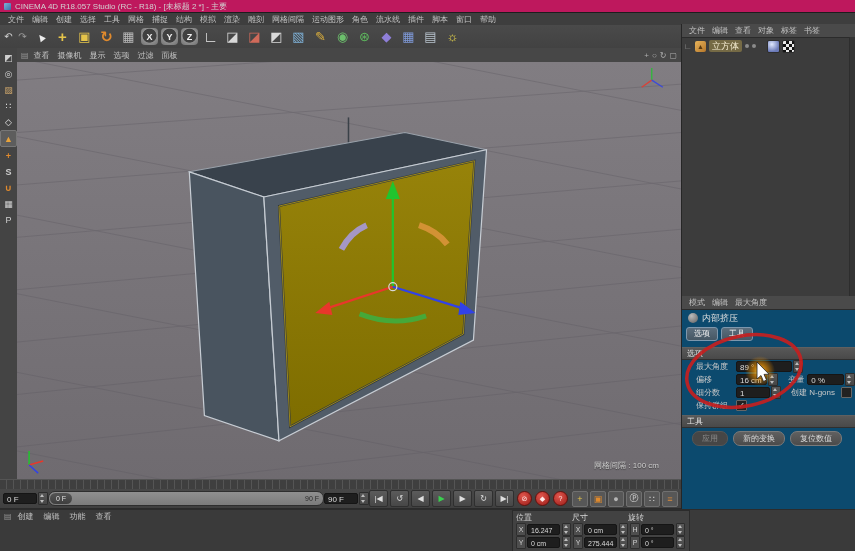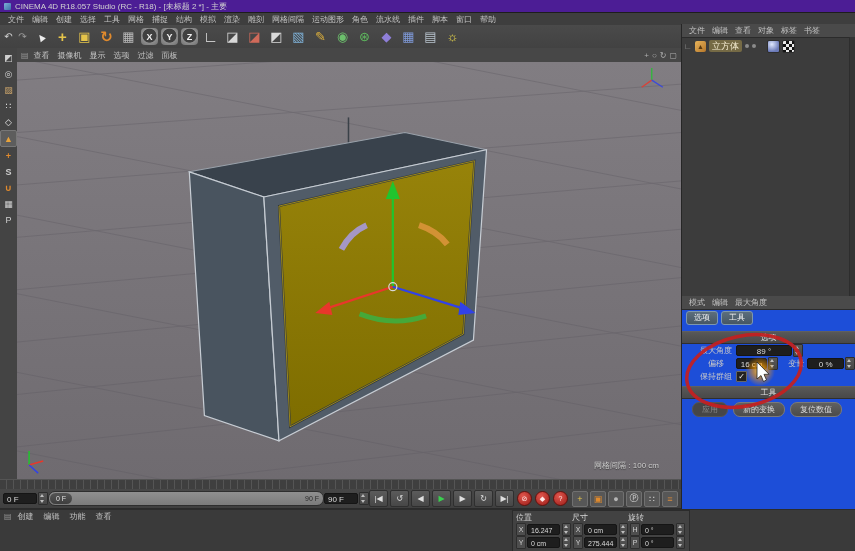--- a/index.html
+++ b/index.html
@@ -1,19 +1,19 @@
 <!DOCTYPE html>
 <html><head>
 <meta charset="utf-8">
 <style>
   html,body{margin:0;padding:0;background:#222;}
   .app{position:relative;width:855px;height:551px;background:#3d3d3d;overflow:hidden;
        font-family:"Liberation Sans","DejaVu Sans",sans-serif;color:#c8c8c8;-webkit-font-smoothing:antialiased;}
   
-  .titlebar{height:12px;background:#4c1d95;border-bottom:1px solid #1d1d1d;display:flex;align-items:center;gap:4px;
+  .titlebar{height:12px;background:#be185d;border-bottom:1px solid #1d1d1d;display:flex;align-items:center;gap:4px;
             padding:0 4px;font-size:8px;color:#d2d2d2;white-space:nowrap;}
   .appico{width:7px;height:7px;background:linear-gradient(135deg,#7fb2d9,#3a6ea5);border-radius:1px;flex:0 0 auto;}
   .menubar{height:12px;background:#3e3e3e;border-bottom:1px solid #2c2c2c;display:flex;align-items:center;padding:0 4px;font-size:8px;}
   .mitem{padding:0 4px;color:#c2c2c2;cursor:default;}
   .toolbar{position:absolute;top:25px;left:0;width:681px;height:23px;background:linear-gradient(#4a4a4a,#424242);
            border-bottom:1px solid #2a2a2a;display:flex;align-items:center;gap:1px;padding:0 2px;}
   .tico{width:21px;height:21px;display:flex;align-items:center;justify-content:center;font-size:13px;border-radius:2px;cursor:default;}
   .tico.small{width:13px;font-size:10px;}
   .tico.big{font-weight:bold;font-size:15px;}
   .tico.cursor{transform:rotate(-38deg);font-size:11px;}
@@ -46,21 +46,21 @@
           display:flex;align-items:center;justify-content:center;color:#5a3a10;font-size:7px;}
   .objname{background:#756a45;color:#f4ecd2;padding:0 3px;border-radius:2px;line-height:12px;}
   .dot{width:4px;height:4px;border-radius:50%;background:#8a8a8a;}
   .tags{margin-left:8px;display:flex;gap:2px;}
   .tag{width:11px;height:11px;border-radius:2px;border:1px solid #2e2e2e;}
   .tag.phong{background:radial-gradient(circle at 35% 30%,#dfe8ff,#6b7ab8 70%);}
   .tag.uvw{background:
       linear-gradient(45deg,#111 25%,transparent 25%,transparent 75%,#111 75%) 0 0/6px 6px,
       linear-gradient(45deg,#111 25%,#e8e8e8 25%,#e8e8e8 75%,#111 75%) 3px 3px/6px 6px;}
   .scrollstrip{position:absolute;right:0;top:13px;bottom:0;width:5px;background:#353535;border-left:1px solid #2d2d2d;}
-  .am{position:absolute;top:272px;left:0;right:0;bottom:0;background:#1d4ed8;text-align:center;}
+  .am{position:absolute;top:272px;left:0;right:0;bottom:0;background:#0c4a6e;}
   .amtitle{display:flex;align-items:center;gap:4px;height:16px;padding:0 6px;font-size:9px;color:#dedede;}
   .toolico{width:10px;height:10px;border-radius:50%;background:radial-gradient(circle at 35% 30%,#bcbcbc,#5e5e5e);}
   .tabs{display:flex;gap:3px;padding:1px 4px 3px 4px;}
   .tab{height:12px;line-height:12px;padding:0 7px;font-size:8px;color:#f0f0f0;background:linear-gradient(#5c6e7d,#465764);
        border:1px solid #7d97ad;border-radius:3px;}
   .sect{height:11px;line-height:11px;background:linear-gradient(#585858,#494949);border-top:1px solid #606060;
         border-bottom:1px solid #2f2f2f;font-size:8px;color:#e0e0e0;padding:0 5px;margin-top:3px;}
   .arow{display:flex;align-items:center;height:13px;padding-left:14px;font-size:8px;color:#c8c8c8;}
   .albl{width:40px;flex:0 0 auto;}
   .albl.sm{width:auto;margin:0 3px 0 10px;}
@@ -302,38 +302,49 @@
       <div class="scrollstrip"></div>
     </div>
 
     <div class="am">
       <div class="pmenu">
 
       <span class="mitem">模式</span>
           <span class="mitem">编辑</span>
           <span class="mitem">最大角度</span>
         </div>
+      <div class="amtitle">
+        <span class="toolico"></span>
+        <span>内部挤压</span>
+      </div>
       <div class="tabs">
         <span class="tab">选项</span>
         <span class="tab">工具</span>
       </div>
 
       <div class="sect">选项</div>
       <div class="arow">
         <span class="albl">最大角度</span>
         <span class="afld" style="width:56px">89 °</span>
         <span class="stp"></span>
       </div>
       <div class="arow">
         <span class="albl">偏移</span>
         <span class="afld" style="width:34px">16 cm</span>
         <span class="stp"></span>
         <span class="albl sm">变量</span>
         <span class="afld" style="width:40px">0 %</span>
         <span class="stp"></span>
+      </div>
+      <div class="arow">
+        <span class="albl">细分数</span>
+        <span class="afld" style="width:34px">1</span>
+        <span class="stp"></span>
+        <span class="albl sm">创建 N-gons</span>
+        <span class="chk"></span>
       </div>
       <div class="arow">
         <span class="albl">保持群组</span>
         <span class="chk" style="margin-left:0">✓</span>
       </div>
 
       <div class="sect">工具</div>
       <div class="btnrow">
         <span class="abtn dim">应用</span>
         <span class="abtn">新的变换</span>

